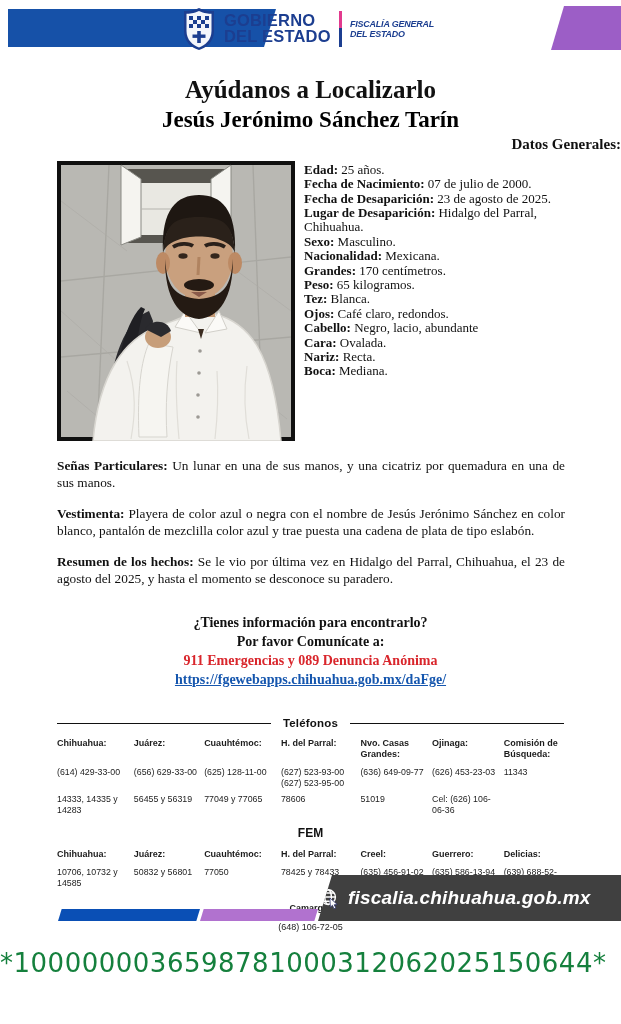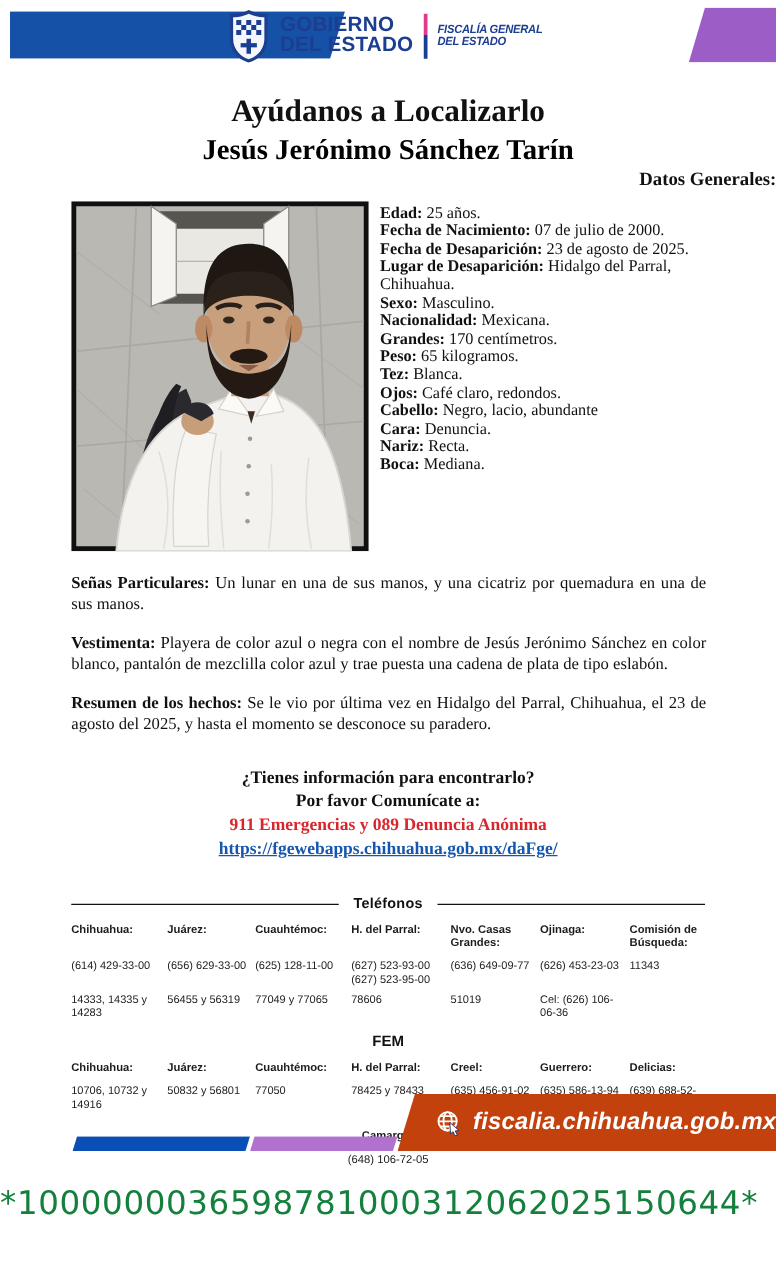--- a/index.html
+++ b/index.html
@@ -53,23 +53,23 @@
   .camargo{margin-top:10px;text-align:center;font-family:"Liberation Sans",sans-serif;
            font-size:9px;line-height:2.1;color:#1c1c1c;}
   .camargo .th{font-weight:bold;}
 
   
   .footer{position:absolute;left:0;right:0;top:873px;height:48px;}
   .f-blue{position:absolute;left:58px;bottom:0;width:142px;height:12px;background:#0a4fb5;
           clip-path:polygon(3.7px 0,100% 0,calc(100% - 3.7px) 100%,0 100%);}
   .f-purple{position:absolute;left:200px;bottom:0;width:118px;height:12px;background:#b172cf;
           clip-path:polygon(3.7px 0,100% 0,calc(100% - 3.7px) 100%,0 100%);}
-  .f-navy{position:absolute;left:318px;right:0;top:2px;bottom:0;background:#c2410c;
+  .f-navy{position:absolute;left:318px;right:0;top:2px;bottom:0;background:#404040;
           clip-path:polygon(14px 0,100% 0,100% 100%,0 100%);
-          display:flex;align-items:center;justify-content:flex-end;gap:8px;}
+          display:flex;align-items:center;justify-content:flex-start;gap:8px;}
   .f-site{color:#fff;font-family:"Liberation Sans",sans-serif;font-weight:bold;font-style:italic;
           font-size:19px;letter-spacing:.2px;}
 
   
   .barcode{position:absolute;top:948px;left:0;right:0;text-align:left;
            font-family:"DejaVu Sans",sans-serif;font-size:26px;letter-spacing:.5px;color:#15803d;}
 </style>
 </head>
 <body>
 
@@ -193,21 +193,21 @@
       <div class="dato"><span class="b">Fecha de Nacimiento:</span> <span>07 de julio de 2000.</span></div>
       <div class="dato"><span class="b">Fecha de Desaparición:</span> <span>23 de agosto de 2025.</span></div>
       <div class="dato"><span class="b">Lugar de Desaparición:</span> <span>Hidalgo del Parral, Chihuahua.</span></div>
       <div class="dato"><span class="b">Sexo:</span> <span>Masculino.</span></div>
       <div class="dato"><span class="b">Nacionalidad:</span> <span>Mexicana.</span></div>
       <div class="dato"><span class="b">Grandes:</span> <span>170 centímetros.</span></div>
       <div class="dato"><span class="b">Peso:</span> <span>65 kilogramos.</span></div>
       <div class="dato"><span class="b">Tez:</span> <span>Blanca.</span></div>
       <div class="dato"><span class="b">Ojos:</span> <span>Café claro, redondos.</span></div>
       <div class="dato"><span class="b">Cabello:</span> <span>Negro, lacio, abundante</span></div>
-      <div class="dato"><span class="b">Cara:</span> <span>Denuncia.</span></div>
+      <div class="dato"><span class="b">Cara:</span> <span>Ovalada.</span></div>
       <div class="dato"><span class="b">Nariz:</span> <span>Recta.</span></div>
       <div class="dato"><span class="b">Boca:</span> <span>Mediana.</span></div>
     </div>
   </div>
 
   <div class="paras">
     <div class="para"><span class="b">Señas Particulares:</span> <span>Un lunar en una de sus manos, y una cicatriz por quemadura en una de sus manos.</span></div>
     <div class="para"><span class="b">Vestimenta:</span> <span>Playera de color azul o negra con el nombre de Jesús Jerónimo Sánchez en color blanco, pantalón de mezclilla color azul y trae puesta una cadena de plata de tipo eslabón.</span></div>
     <div class="para"><span class="b">Resumen de los hechos:</span> <span>Se le vio por última vez en Hidalgo del Parral, Chihuahua, el 23 de agosto del 2025, y hasta el momento se desconoce su paradero.</span></div>
   </div>
@@ -275,21 +275,21 @@
     <div class="fem-title">FEM</div>
     <div class="tel-grid">
       <div class="th">Chihuahua:</div>
       <div class="th">Juárez:</div>
       <div class="th">Cuauhtémoc:</div>
       <div class="th">H. del Parral:</div>
       <div class="th">Creel:</div>
       <div class="th">Guerrero:</div>
       <div class="th">Delicias:</div>
 
-      <div>10706, 10732 y 14916</div>
+      <div>10706, 10732 y 14585</div>
       <div>50832 y 56801</div>
       <div>77050</div>
       <div>78425 y 78433</div>
       <div>(635) 456-91-02</div>
       <div>(635) 586-13-94</div>
       <div>(639) 688-52-53</div>
     </div>
 
     <div class="camargo">
       <div class="th">Camargo:</div>

